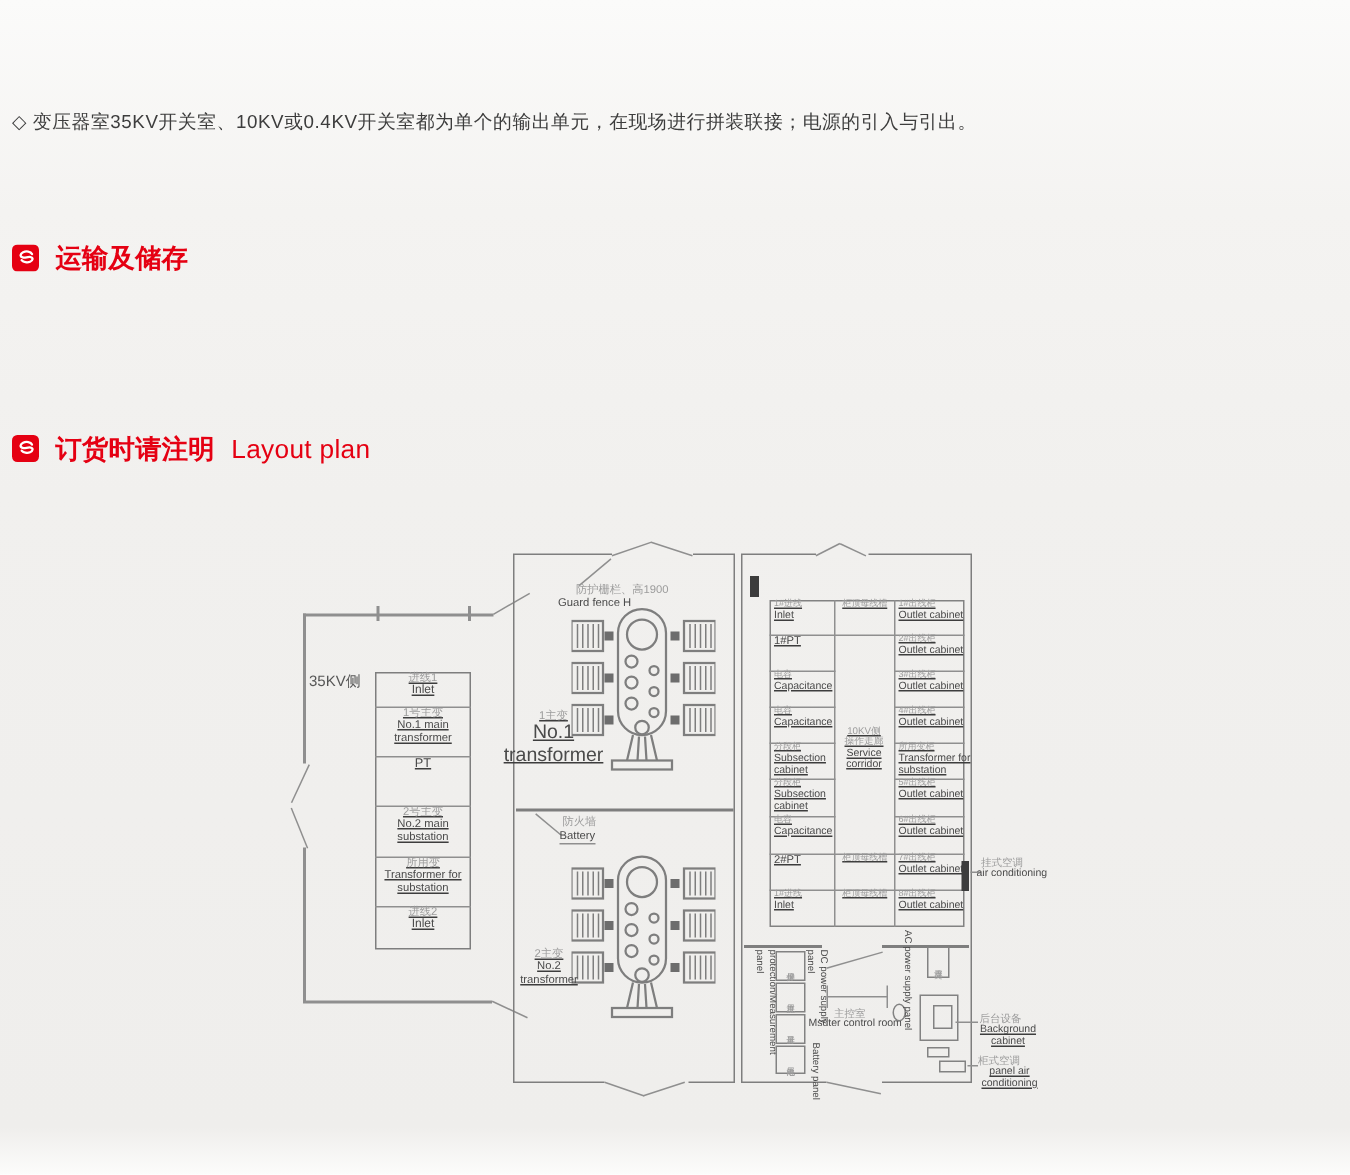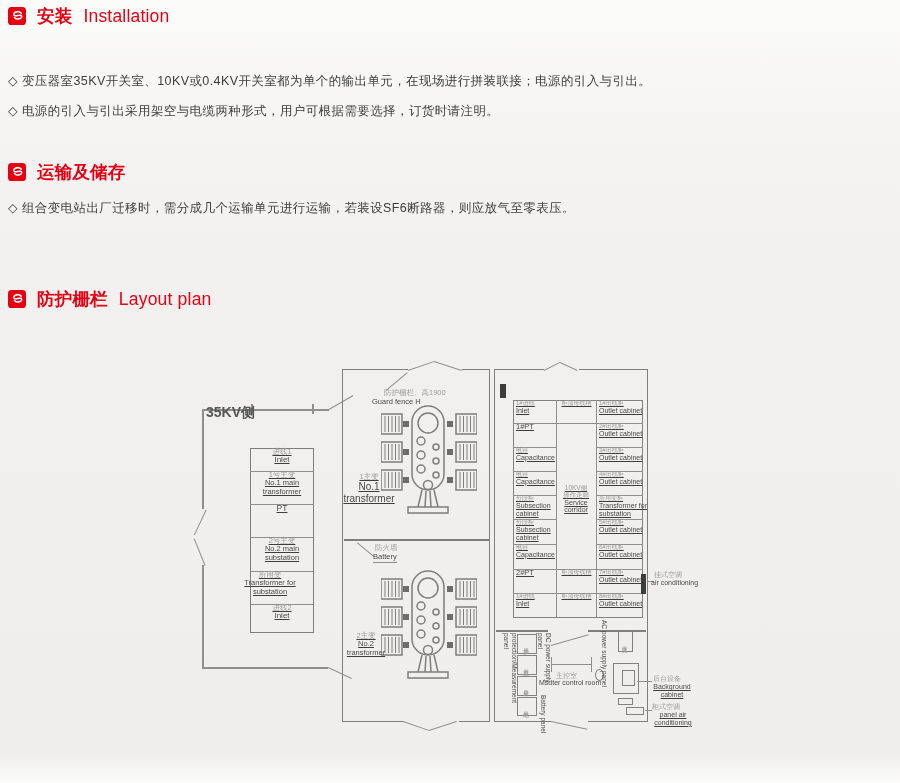--- a/index.html
+++ b/index.html
@@ -24,60 +24,50 @@
   .lft{align-items:flex-start;text-align:left;padding-left:1px;}
   .nw{white-space:nowrap;}
   .vtx{position:absolute;writing-mode:vertical-rl;text-orientation:mixed;font-size:6.5px;line-height:1.25;color:#4a4a4a;}
   .vzh{writing-mode:vertical-rl;text-orientation:upright;color:#9c9c9c;}
 </style>
 </head>
 <body>
 
 <div class="page">
 
-  <div class="sec" style="top:4px">
-    <svg class="badge" viewBox="0 0 20 20">
-      <rect width="20" height="20" rx="4" fill="#e50012"></rect>
-      <path d="M14.8 7.1c-.9-2-4.3-2.5-6.6-1.3-2.3 1.2-2.5 3.2-.3 3.8 1.8.5 3.8-.7 5.9-.3 2.2.4 1.7 2.6-.4 3.5-2.1.9-4.9.3-6.2-1.2" stroke="#fff" stroke-width="1.7" fill="none" stroke-linecap="round"></path>
-    </svg>
-    <span class="tzh">安装</span>
-    <span>Installation</span>
-  </div>
   <div class="bullet" style="top:73px">◇ 变压器室35KV开关室、10KV或0.4KV开关室都为单个的输出单元，在现场进行拼装联接；电源的引入与引出。</div>
-  <div class="bullet" style="top:103px">◇ 电源的引入与引出采用架空与电缆两种形式，用户可根据需要选择，订货时请注明。</div>
 
   <div class="sec" style="top:160px">
     <svg class="badge" viewBox="0 0 20 20">
       <rect width="20" height="20" rx="4" fill="#e50012"></rect>
       <path d="M14.8 7.1c-.9-2-4.3-2.5-6.6-1.3-2.3 1.2-2.5 3.2-.3 3.8 1.8.5 3.8-.7 5.9-.3 2.2.4 1.7 2.6-.4 3.5-2.1.9-4.9.3-6.2-1.2" stroke="#fff" stroke-width="1.7" fill="none" stroke-linecap="round"></path>
     </svg>
     <span class="tzh">运输及储存</span>
   </div>
-  <div class="bullet" style="top:200px">◇ 组合变电站出厂迁移时，需分成几个运输单元进行运输，若装设SF6断路器，则应放气至零表压。</div>
 
   <div class="sec" style="top:287px">
     <svg class="badge" viewBox="0 0 20 20">
       <rect width="20" height="20" rx="4" fill="#e50012"></rect>
       <path d="M14.8 7.1c-.9-2-4.3-2.5-6.6-1.3-2.3 1.2-2.5 3.2-.3 3.8 1.8.5 3.8-.7 5.9-.3 2.2.4 1.7 2.6-.4 3.5-2.1.9-4.9.3-6.2-1.2" stroke="#fff" stroke-width="1.7" fill="none" stroke-linecap="round"></path>
     </svg>
-    <span class="tzh">防护栅栏</span>
+    <span class="tzh">订货时请注明</span>
     <span>Layout plan</span>
   </div>
 
   <div class="ln" style="left:202px;top:409px;width:127px;height:1.5px"></div>
   <div class="ln" style="left:251px;top:404px;width:1.5px;height:10px"></div>
   <div class="ln" style="left:312px;top:404px;width:1.5px;height:10px"></div>
   <div class="diag" style="left:329px;top:409px;width:28px;transform:rotate(-30deg)"></div>
   <div class="ln" style="left:202px;top:409px;width:1.5px;height:100px"></div>
   <div class="diag" style="left:206px;top:509px;width:28px;transform:rotate(115deg)"></div>
   <div class="diag" style="left:194px;top:538px;width:29px;transform:rotate(68deg)"></div>
   <div class="ln" style="left:202px;top:565px;width:1.5px;height:103px"></div>
   <div class="ln" style="left:202px;top:667px;width:126px;height:1.5px"></div>
   <div class="diag" style="left:328px;top:667px;width:26px;transform:rotate(25deg)"></div>
-  <div class="d" style="left:206px;top:404px;font-size:14px;font-weight:bold;color:#565656">35KV侧</div>
+  <div class="d" style="left:206px;top:447px;font-size:10px;font-weight:normal;color:#565656">35KV侧</div>
 
   <div class="box" style="left:250px;top:448px;width:64px;height:185px;border-color:#7e7e7e"></div>
   <div class="ln" style="left:250px;top:471px;width:64px;height:1px"></div>
   <div class="ln" style="left:250px;top:504px;width:64px;height:1px"></div>
   <div class="ln" style="left:250px;top:537px;width:64px;height:1px"></div>
   <div class="ln" style="left:250px;top:571px;width:64px;height:1px"></div>
   <div class="ln" style="left:250px;top:604px;width:64px;height:1px"></div>
   <div class="cc ctr" style="left:252px;top:448px;width:60px;height:23px">
     <span class="zh" style="font-size:7.5px">进线1</span>
     <span class="en" style="font-size:8px">Inlet</span>
@@ -86,21 +76,21 @@
     <span class="zh" style="font-size:7.5px">1号主变</span>
     <span class="en" style="font-size:7.5px">No.1 main transformer</span>
   </div>
   <div class="cc ctr" style="left:252px;top:504px;width:60px;height:33px">
     <span class="en" style="font-size:8.5px">PT</span>
   </div>
   <div class="cc ctr" style="left:252px;top:537px;width:60px;height:34px">
     <span class="zh" style="font-size:7.5px">2号主变</span>
     <span class="en" style="font-size:7.5px">No.2 main substation</span>
   </div>
-  <div class="cc ctr" style="left:240px;top:571px;width:60px;height:33px">
+  <div class="cc ctr" style="left:252px;top:571px;width:60px;height:33px">
     <span class="zh" style="font-size:7.5px">所用变</span>
     <span class="en" style="font-size:7.5px">Transformer for substation</span>
   </div>
   <div class="cc ctr" style="left:252px;top:604px;width:60px;height:29px">
     <span class="zh" style="font-size:7.5px">进线2</span>
     <span class="en" style="font-size:8px">Inlet</span>
   </div>
 
   <div class="wall" style="left:342px;top:369px;width:148px;height:353px"></div>
   <div class="d" style="left:408px;top:366px;width:54px;height:6px;background:#f1f0ee"></div>
@@ -145,21 +135,21 @@
       <rect x="22" y="17" width="6" height="6"></rect>
         <rect x="22" y="45" width="6" height="6"></rect>
         <rect x="22" y="73" width="6" height="6"></rect>
       <rect x="66" y="17" width="6" height="6"></rect>
         <rect x="66" y="45" width="6" height="6"></rect>
         <rect x="66" y="73" width="6" height="6"></rect>
     </g>
   </svg>
   <div class="cc ctr" style="left:345px;top:473px;width:48px">
     <span class="zh" style="font-size:7.5px">1主变</span>
-    <span class="en" style="font-size:10px">No.1 transformer</span>
+    <span class="en" style="font-size:13px">No.1 transformer</span>
   </div>
 
   <svg class="d" style="left:381px;top:569px" width="96" height="112" viewBox="0 0 96 112">
     <g fill="none" stroke="#7e7e7e" stroke-width="1.5">
       <rect x="31" y="2" width="32" height="84" rx="16"></rect>
       <circle cx="47" cy="19" r="10"></circle>
       <circle cx="40" cy="37" r="4"></circle>
         <circle cx="40" cy="51" r="4"></circle>
         <circle cx="40" cy="65" r="4"></circle>
       <circle cx="55" cy="43" r="3"></circle>

